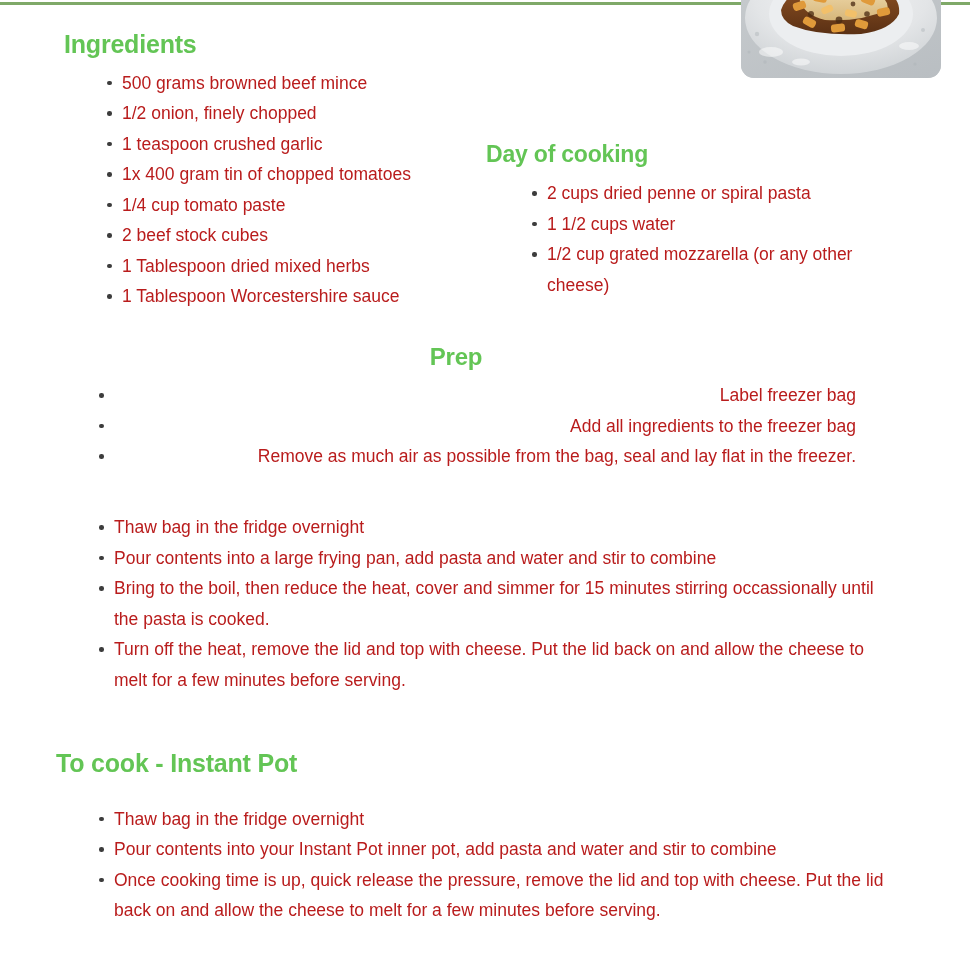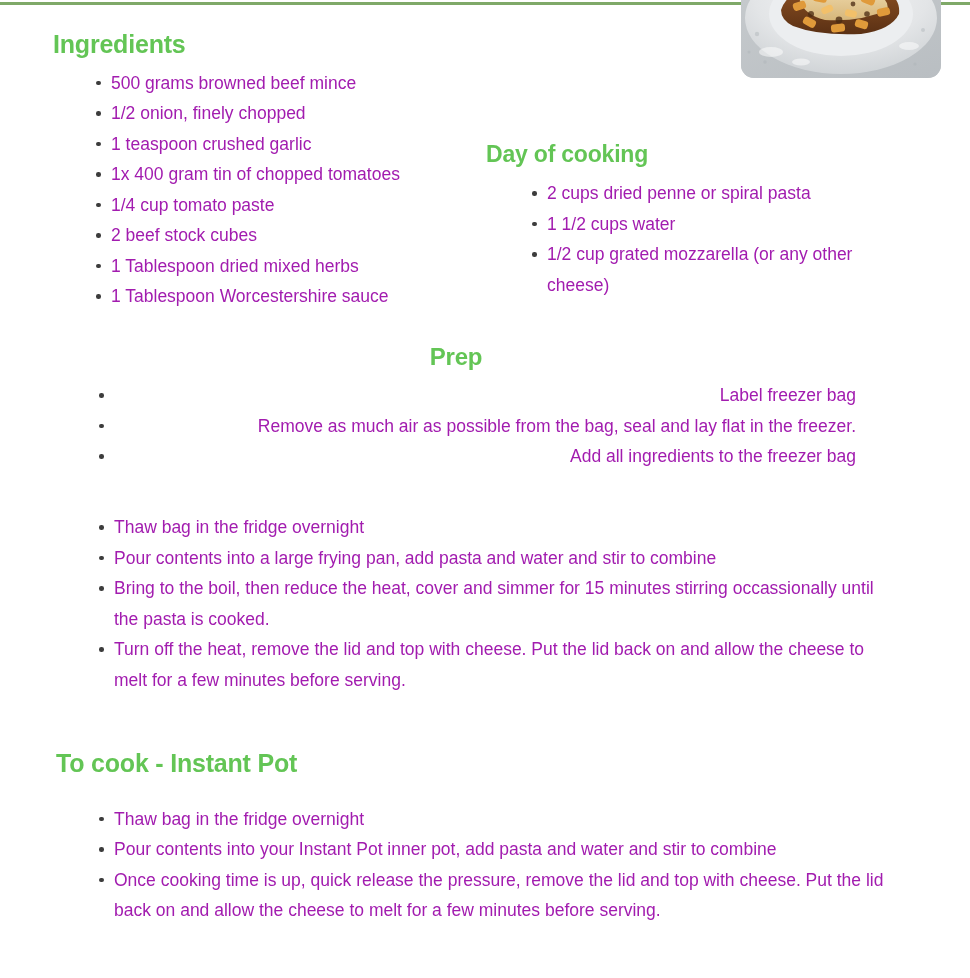--- a/index.html
+++ b/index.html
@@ -68,35 +68,35 @@
   ul.items {
     list-style: none;
     margin: 0;
     padding: 0;
   }
   ul.items li {
     position: relative;
     padding-left: 16px;
     font-size: 17.5px;
     line-height: 30.5px;
-    color: #a21caf;
+    color: #b91c1c;
   }
   ul.items li::before {
     content: "";
     position: absolute;
     left: 1px;
     top: 13px;
     width: 4.5px;
     height: 4.5px;
     border-radius: 50%;
     background: #3c3c3c;
   }
 
   
-  .sec-ingredients { left: 53px; top: 31px;  width: 430px; }
+  .sec-ingredients { left: 64px; top: 31px;  width: 430px; }
   .sec-ingredients ul { margin-top: 9px; margin-left: 42px; }
 
   .sec-dayof { left: 486px; top: 142px; width: 400px; }
   .sec-dayof ul { margin-top: 11px; margin-left: 45px; }
 
   .sec-prep { left: 56px; top: 344px; width: 800px; }
   .sec-prep ul { margin-top: 10px; margin-left: 42px; text-align: right; }
 
   .sec-frying { left: 56px; top: 500px; width: 830px; }
   .sec-frying ul { margin-top: 12px; margin-left: 42px; }
@@ -195,22 +195,22 @@
       <li>2 cups dried penne or spiral pasta</li>
       <li>1 1/2 cups water</li>
       <li>1/2 cup grated mozzarella (or any other cheese)</li>
     </ul>
   </div>
 
   <div class="section sec-prep">
     <h2 class="heading h-prep">Prep</h2>
     <ul class="items">
       <li>Label freezer bag</li>
+      <li>Add all ingredients to the freezer bag</li>
       <li>Remove as much air as possible from the bag, seal and lay flat in the freezer.</li>
-      <li>Add all ingredients to the freezer bag</li>
     </ul>
   </div>
 
   <div class="section sec-frying">
     <ul class="items">
       <li>Thaw bag in the fridge overnight</li>
       <li>Pour contents into a large frying pan, add pasta and water and stir to combine</li>
       <li>Bring to the boil, then reduce the heat, cover and simmer for 15 minutes stirring occassionally until the pasta is cooked.</li>
       <li>Turn off the heat, remove the lid and top with cheese. Put the lid back on and allow the cheese to melt for a few minutes before serving.</li>
     </ul>

